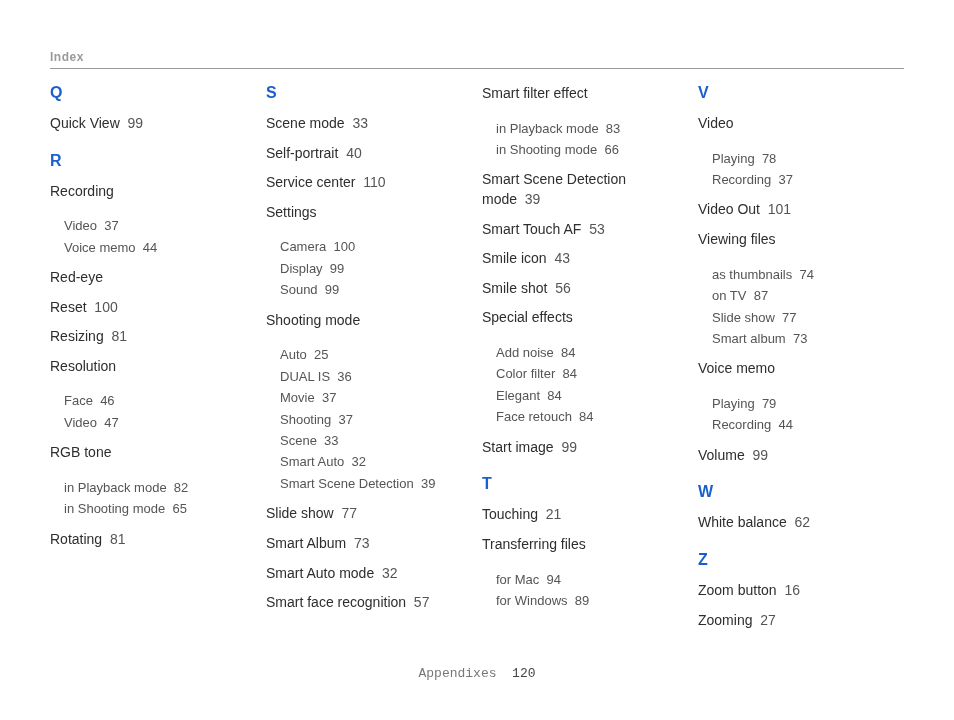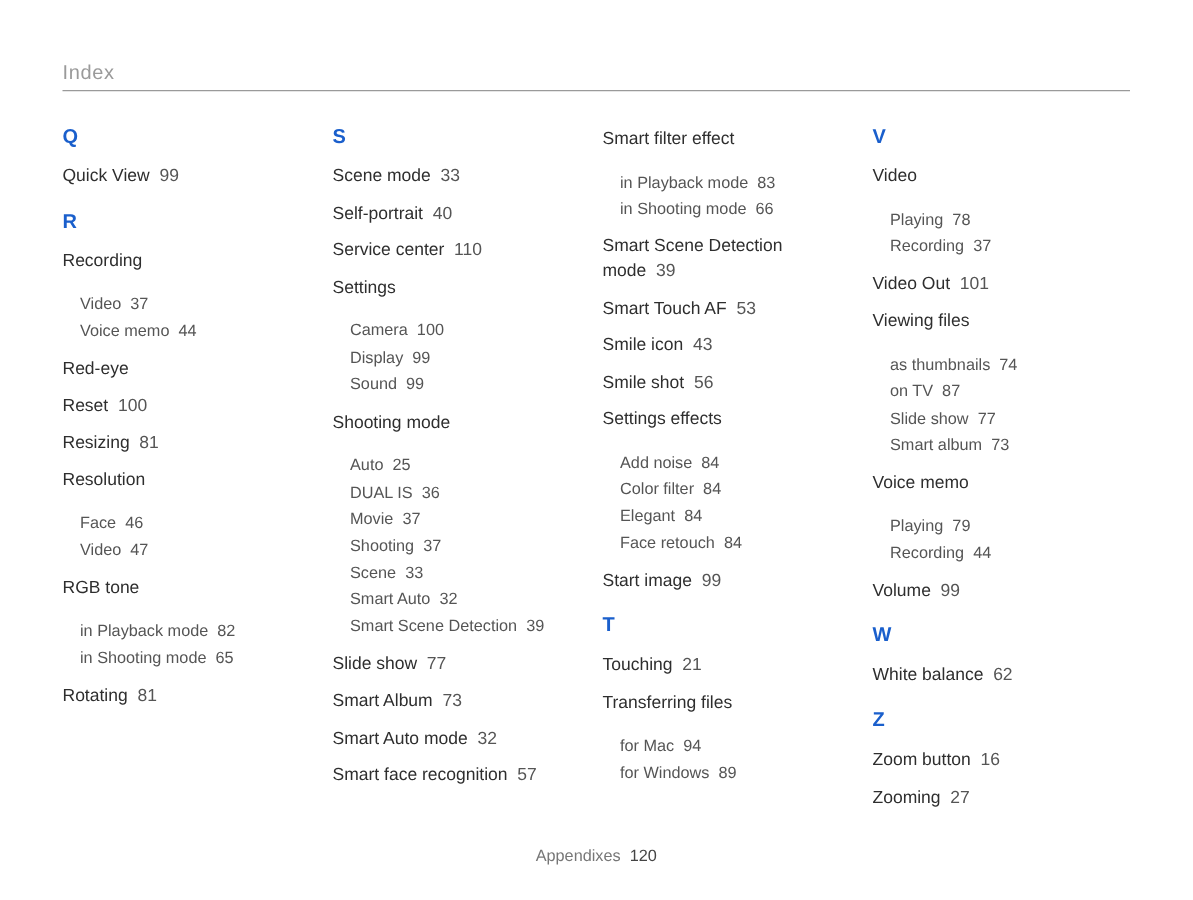--- a/index.html
+++ b/index.html
@@ -7,26 +7,26 @@
     width: 954px;
     height: 720px;
     background: #fff;
     font-family: Arial, Helvetica, sans-serif;
     color: #2e2e2e;
     padding: 50px 50px 30px 50px;
     position: relative;
   }
   .header {
     color: #9a9a9a;
-    font-size: 16px;
-    font-weight: 400;
+    font-size: 12px;
+    font-weight: 700;
     letter-spacing: 0.5px;
     border-bottom: 1px solid #9a9a9a;
     padding-bottom: 4px;
-    margin-bottom: 28px;
+    margin-bottom: 15px;
   }
   .columns {
     display: flex;
     gap: 10px;
   }
   .col {
     flex: 1;
     min-width: 0;
   }
   .letter {
@@ -46,25 +46,26 @@
   .entry .pg { color: #555; }
   .sublist { margin-top: 14px; }
   .sub {
     font-size: 13px;
     color: #555;
     padding-left: 14px;
     line-height: 1.65;
   }
   .footer {
     position: absolute;
-    bottom: 28px;
+    bottom: 39px;
     left: 0; right: 0;
     text-align: center;
     font-size: 13px;
     color: #777;
+    font-family: Liberation Mono, monospace;
   }
   .footer .fp { color: #444; }
 </style>
 </head>
 <body>
 
 <div class="header">Index</div>
 
 <div class="columns">
   <div class="col">
@@ -114,21 +115,21 @@
     </div>
   <div class="col">
       <div class="entry"><span>Smart filter effect</span><div class="sublist">
           <div class="sub"><span>in Playback mode</span>&nbsp;&nbsp;<span>83</span></div>
           <div class="sub"><span>in Shooting mode</span>&nbsp;&nbsp;<span>66</span></div>
         </div></div>
       <div class="entry"><span>Smart Scene Detection mode</span>&nbsp;&nbsp;<span class="pg">39</span></div>
       <div class="entry"><span>Smart Touch AF</span>&nbsp;&nbsp;<span class="pg">53</span></div>
       <div class="entry"><span>Smile icon</span>&nbsp;&nbsp;<span class="pg">43</span></div>
       <div class="entry"><span>Smile shot</span>&nbsp;&nbsp;<span class="pg">56</span></div>
-      <div class="entry"><span>Settings effects</span><div class="sublist">
+      <div class="entry"><span>Special effects</span><div class="sublist">
           <div class="sub"><span>Add noise</span>&nbsp;&nbsp;<span>84</span></div>
           <div class="sub"><span>Color filter</span>&nbsp;&nbsp;<span>84</span></div>
           <div class="sub"><span>Elegant</span>&nbsp;&nbsp;<span>84</span></div>
           <div class="sub"><span>Face retouch</span>&nbsp;&nbsp;<span>84</span></div>
         </div></div>
       <div class="entry"><span>Start image</span>&nbsp;&nbsp;<span class="pg">99</span></div>
       <div class="letter">T</div>
       <div class="entry"><span>Touching</span>&nbsp;&nbsp;<span class="pg">21</span></div>
       <div class="entry"><span>Transferring files</span><div class="sublist">
           <div class="sub"><span>for Mac</span>&nbsp;&nbsp;<span>94</span></div>

